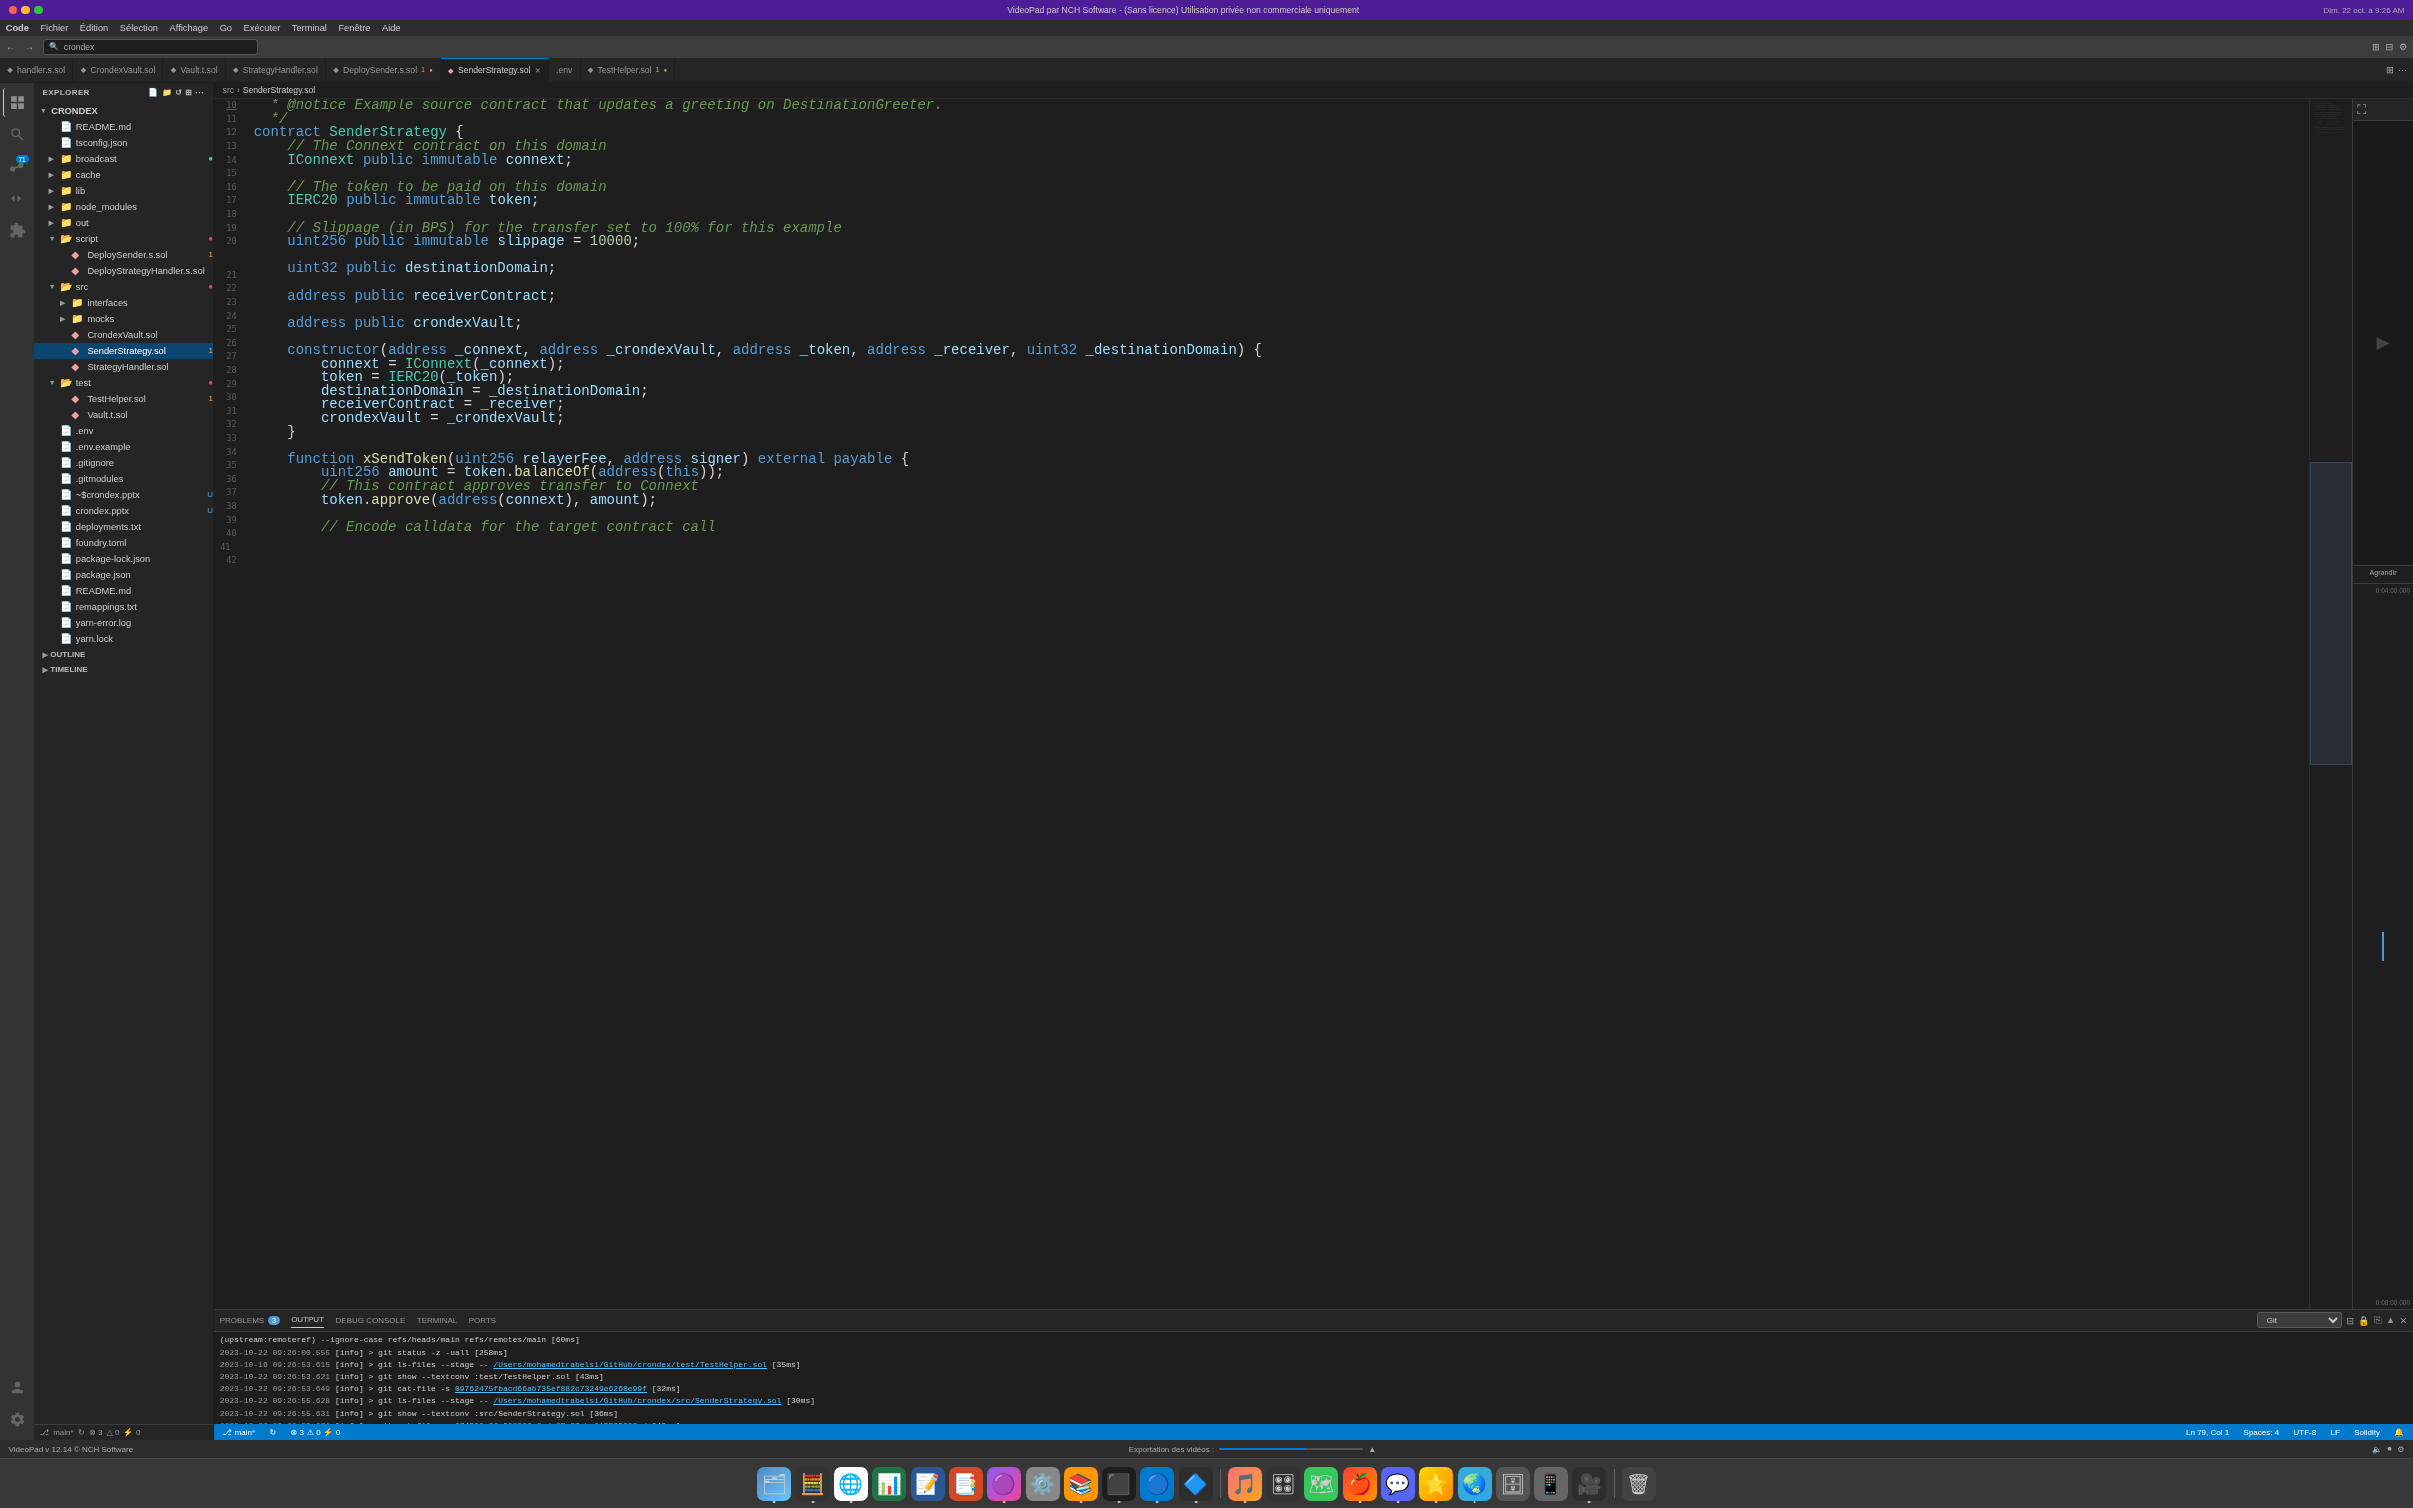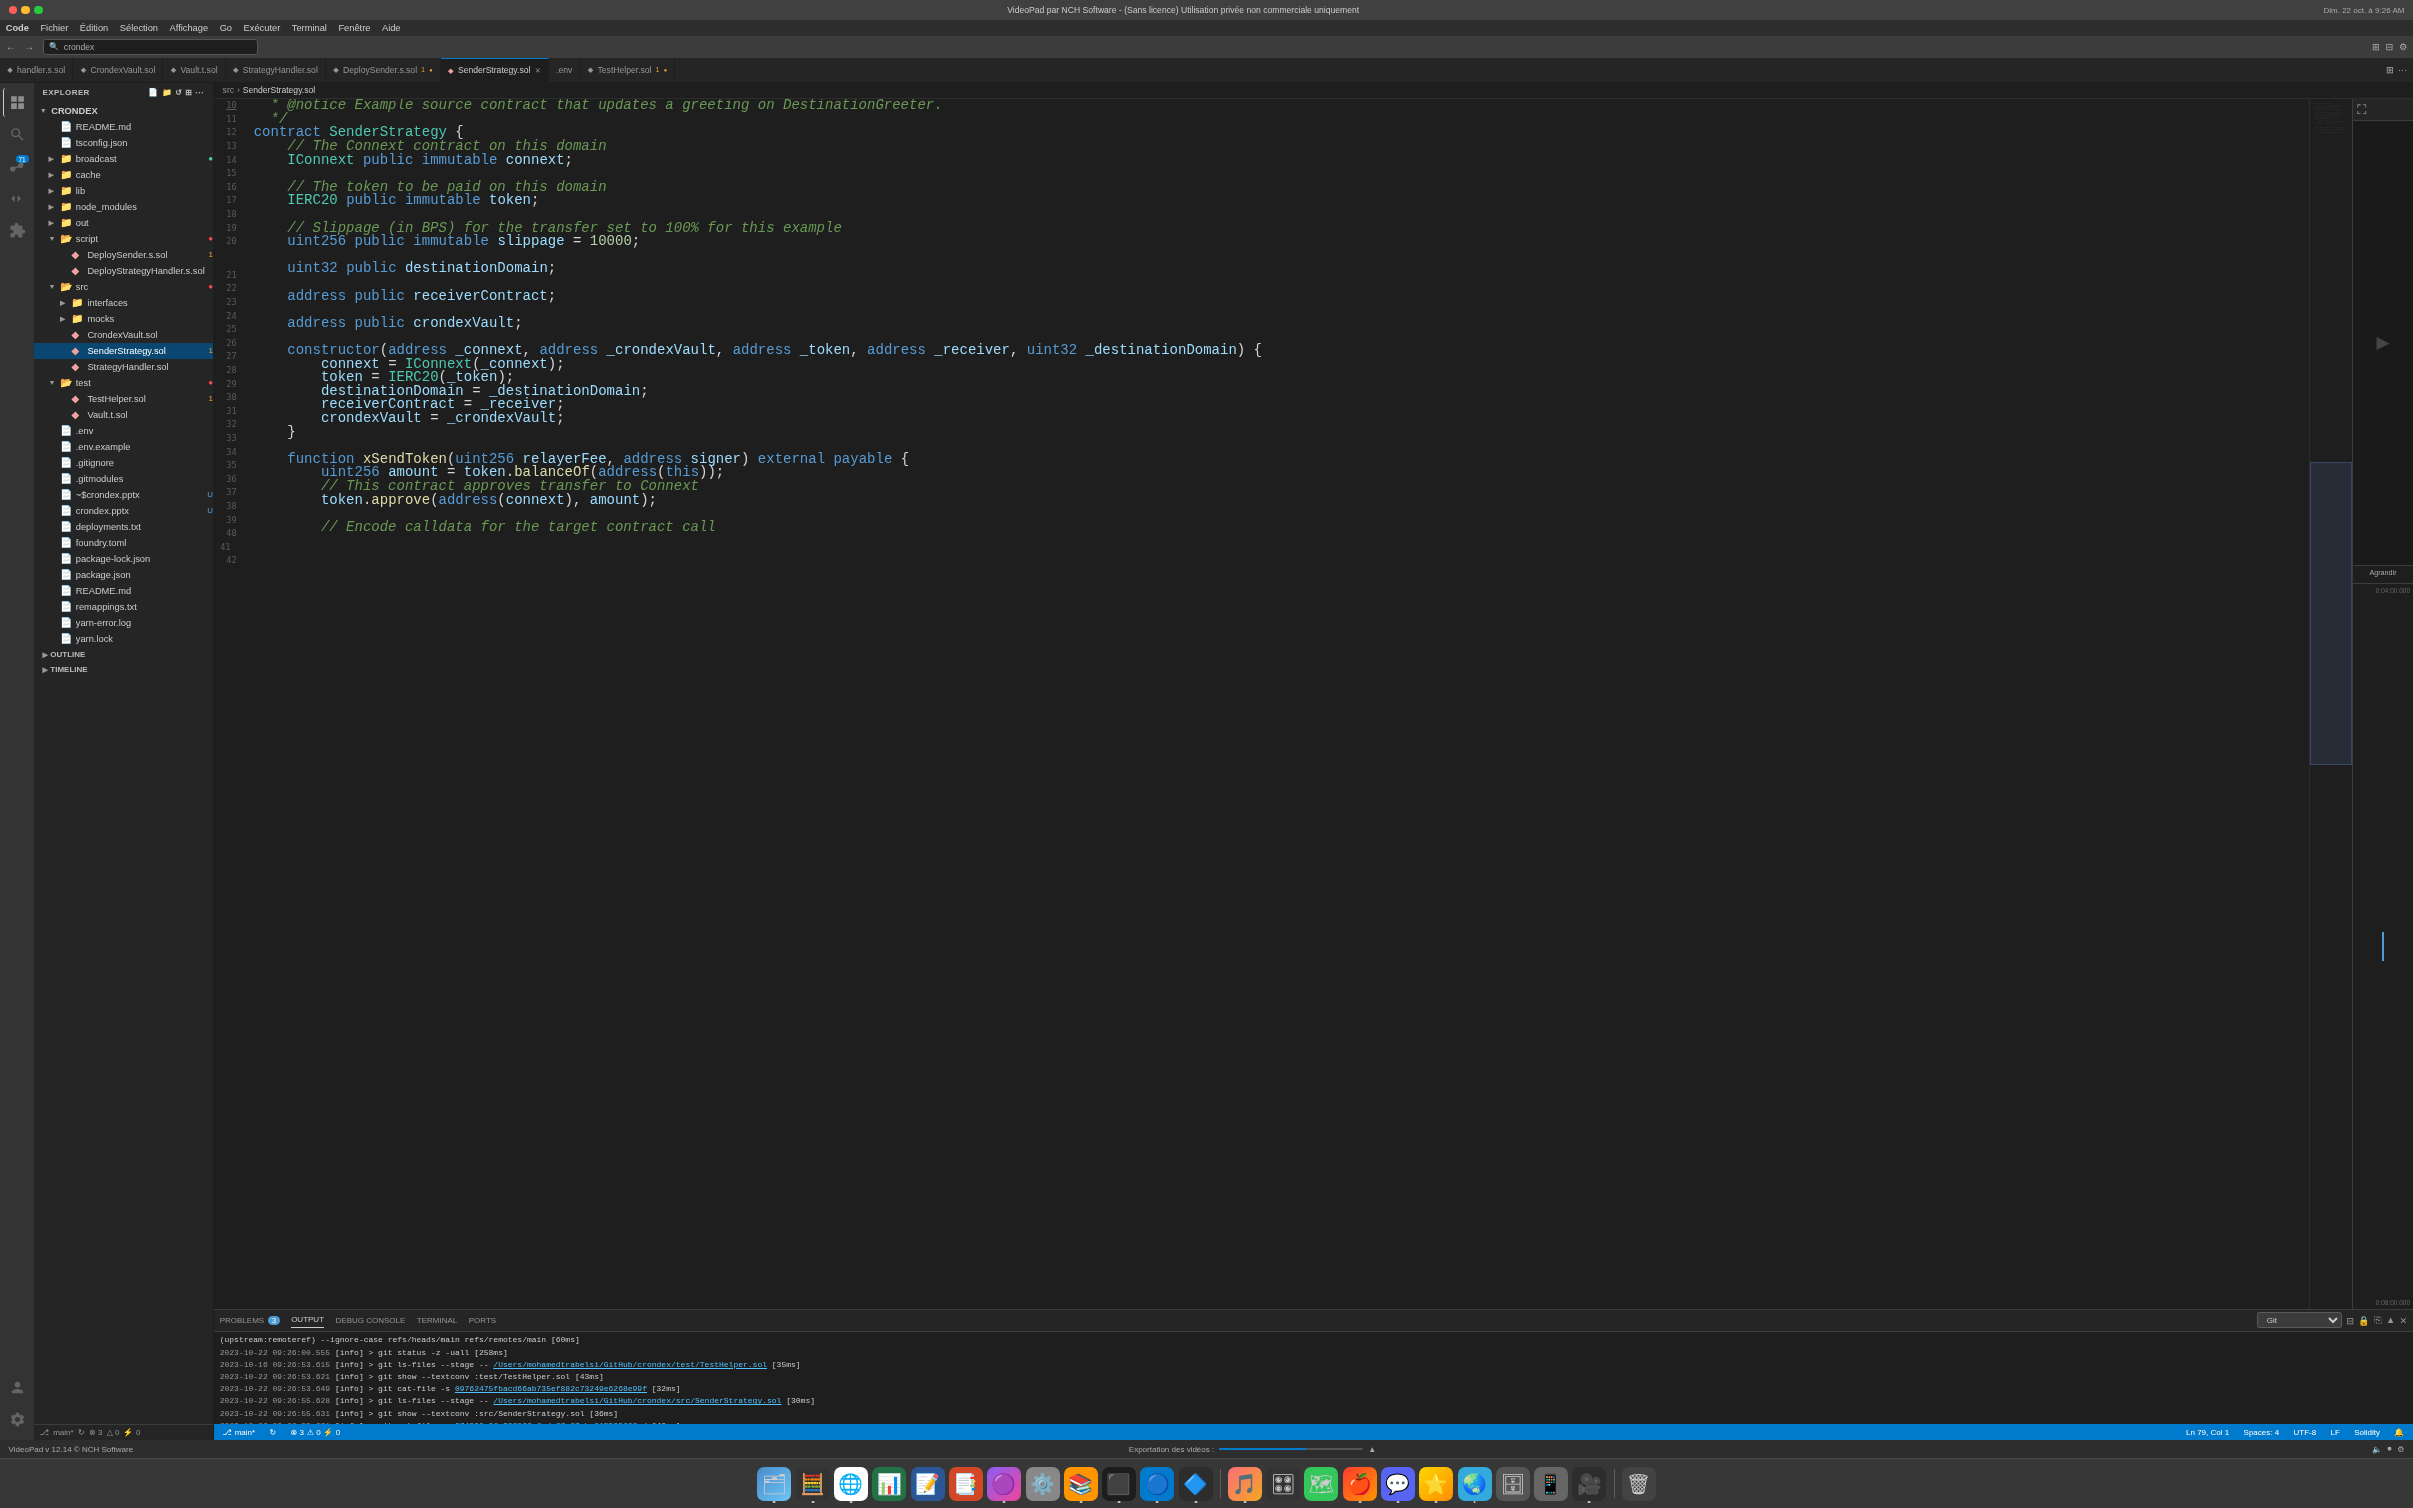--- a/index.html
+++ b/index.html
@@ -1,20 +1,20 @@
 <!DOCTYPE html>
 <html style="font-size:11.5px"><head>
   <meta charset="utf-8">
   <style>
     * { margin: 0; padding: 0; box-sizing: border-box; }
     body { font-family: -apple-system, BlinkMacSystemFont, 'Segoe UI', sans-serif; background: #1e1e1e; color: #cccccc; font-size: 9.3px; overflow: hidden; height: 100vh; display: flex; flex-direction: column; }
 
     
     .title-bar {
-      background: #404040;
+      background: #4c1d95;
       height: 20px;
       display: flex;
       align-items: center;
       padding: 0 8.6px;
       justify-content: space-between;
       -webkit-app-region: drag;
       flex-shrink: 0;
     }
     .traffic-lights { display: flex; gap: 4.3px; align-items: center; }
     .traffic-light { width: 8.6px; height: 8.6px; border-radius: 50%; }

